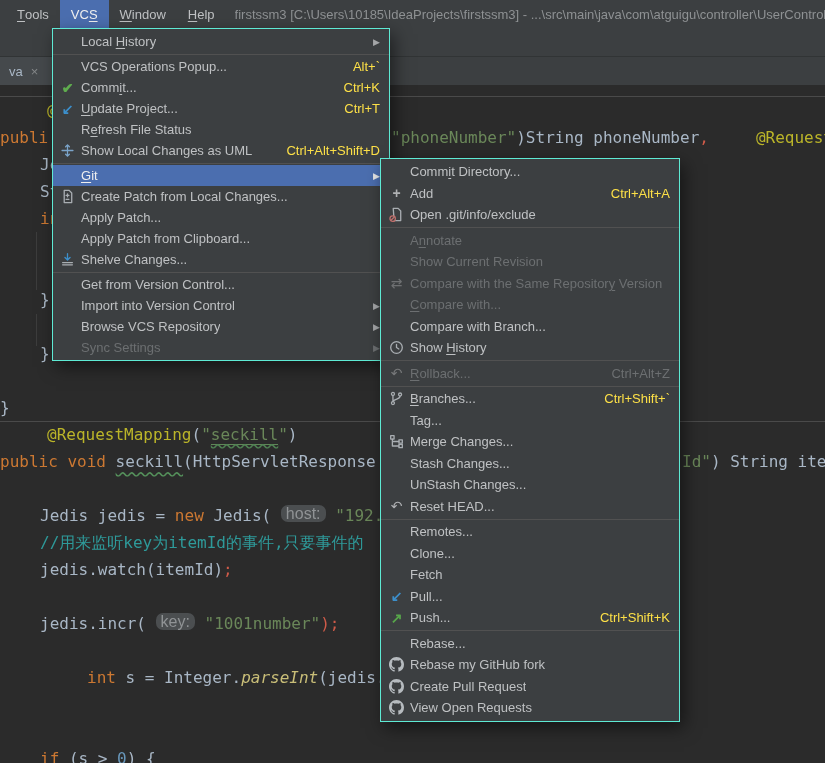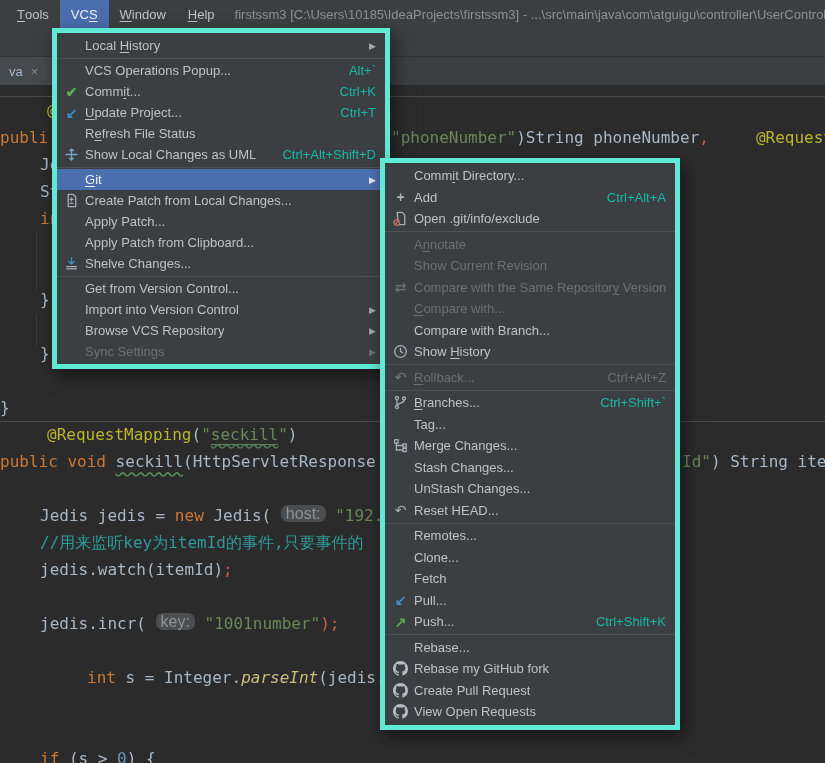--- a/index.html
+++ b/index.html
@@ -32,31 +32,31 @@
   .c-cmt{color:#2E9A9A;} .c-semi{color:#CF5B49;} .c-num{color:#6897BB;}
   .c-static{color:#C9BE78;font-style:italic;}
   .c-strlink{color:#6A8759;text-decoration:underline wavy #4E8052;text-underline-offset:3px;border-bottom:1px solid #5F8757;}
   .c-mw{color:#A9B7C6;text-decoration:underline wavy #54905A;text-underline-offset:4px;}
   .c-hint{display:inline-block;font-family:"Liberation Sans",sans-serif;font-size:16px;line-height:15px;
           background:#4B4E50;color:#909395;border-radius:7px;padding:1px 5px;position:relative;top:-2px;}
   .iguide{position:absolute;width:1px;background:#3D3D3D;z-index:0;}
   .msep-line{position:absolute;left:0;top:421px;width:825px;height:1px;background:#4A4A4A;z-index:0;}
 
   
-  .popup{position:absolute;background:#3C3F41;border:5px solid #5eead4;box-sizing:border-box;
+  .popup{position:absolute;background:#3C3F41;border:1px solid #5eead4;box-sizing:border-box;
          box-shadow:4px 6px 16px rgba(0,0,0,.5);padding:2px 0;}
   #vcs-menu{left:52px;top:28px;width:338px;z-index:20;}
   #git-menu{left:380px;top:158px;width:300px;z-index:21;}
   .menu-row{display:flex;align-items:center;height:21px;padding:0 9px 0 5px;
             font-size:13px;color:#BFC1C3;white-space:nowrap;cursor:default;}
   #git-menu .menu-row{height:21.5px;padding-left:6px;}
   .menu-row .mi{width:19px;min-width:19px;height:16px;display:flex;align-items:center;justify-content:center;
                 margin-right:4px;font-size:14px;}
   .menu-row .lbl{overflow:hidden;text-overflow:clip;}
-  .menu-row .shortcut{margin-left:auto;padding-left:16px;color:#14b8a6;font-size:13px;}
+  .menu-row .shortcut{margin-left:auto;padding-left:16px;color:#fde047;font-size:13px;}
   .menu-row .arrow{margin-left:auto;color:#A4A6A8;font-size:9px;padding-left:16px;}
   .menu-row.selected{background:#4B6EAF;color:#EFEFEF;}
   .menu-row.selected .arrow{color:#E8E8E8;}
   .menu-row.disabled{color:#6C6F71;}
   .menu-row.disabled .shortcut,.menu-row.disabled .arrow{color:#6C6F71;}
   .menu-row.disabled .mi{opacity:.5;filter:grayscale(.6);}
   .menu-sep{height:1px;background:#515151;margin:1.5px 0;}
   u{text-decoration:underline;text-underline-offset:2px;}
 
   

